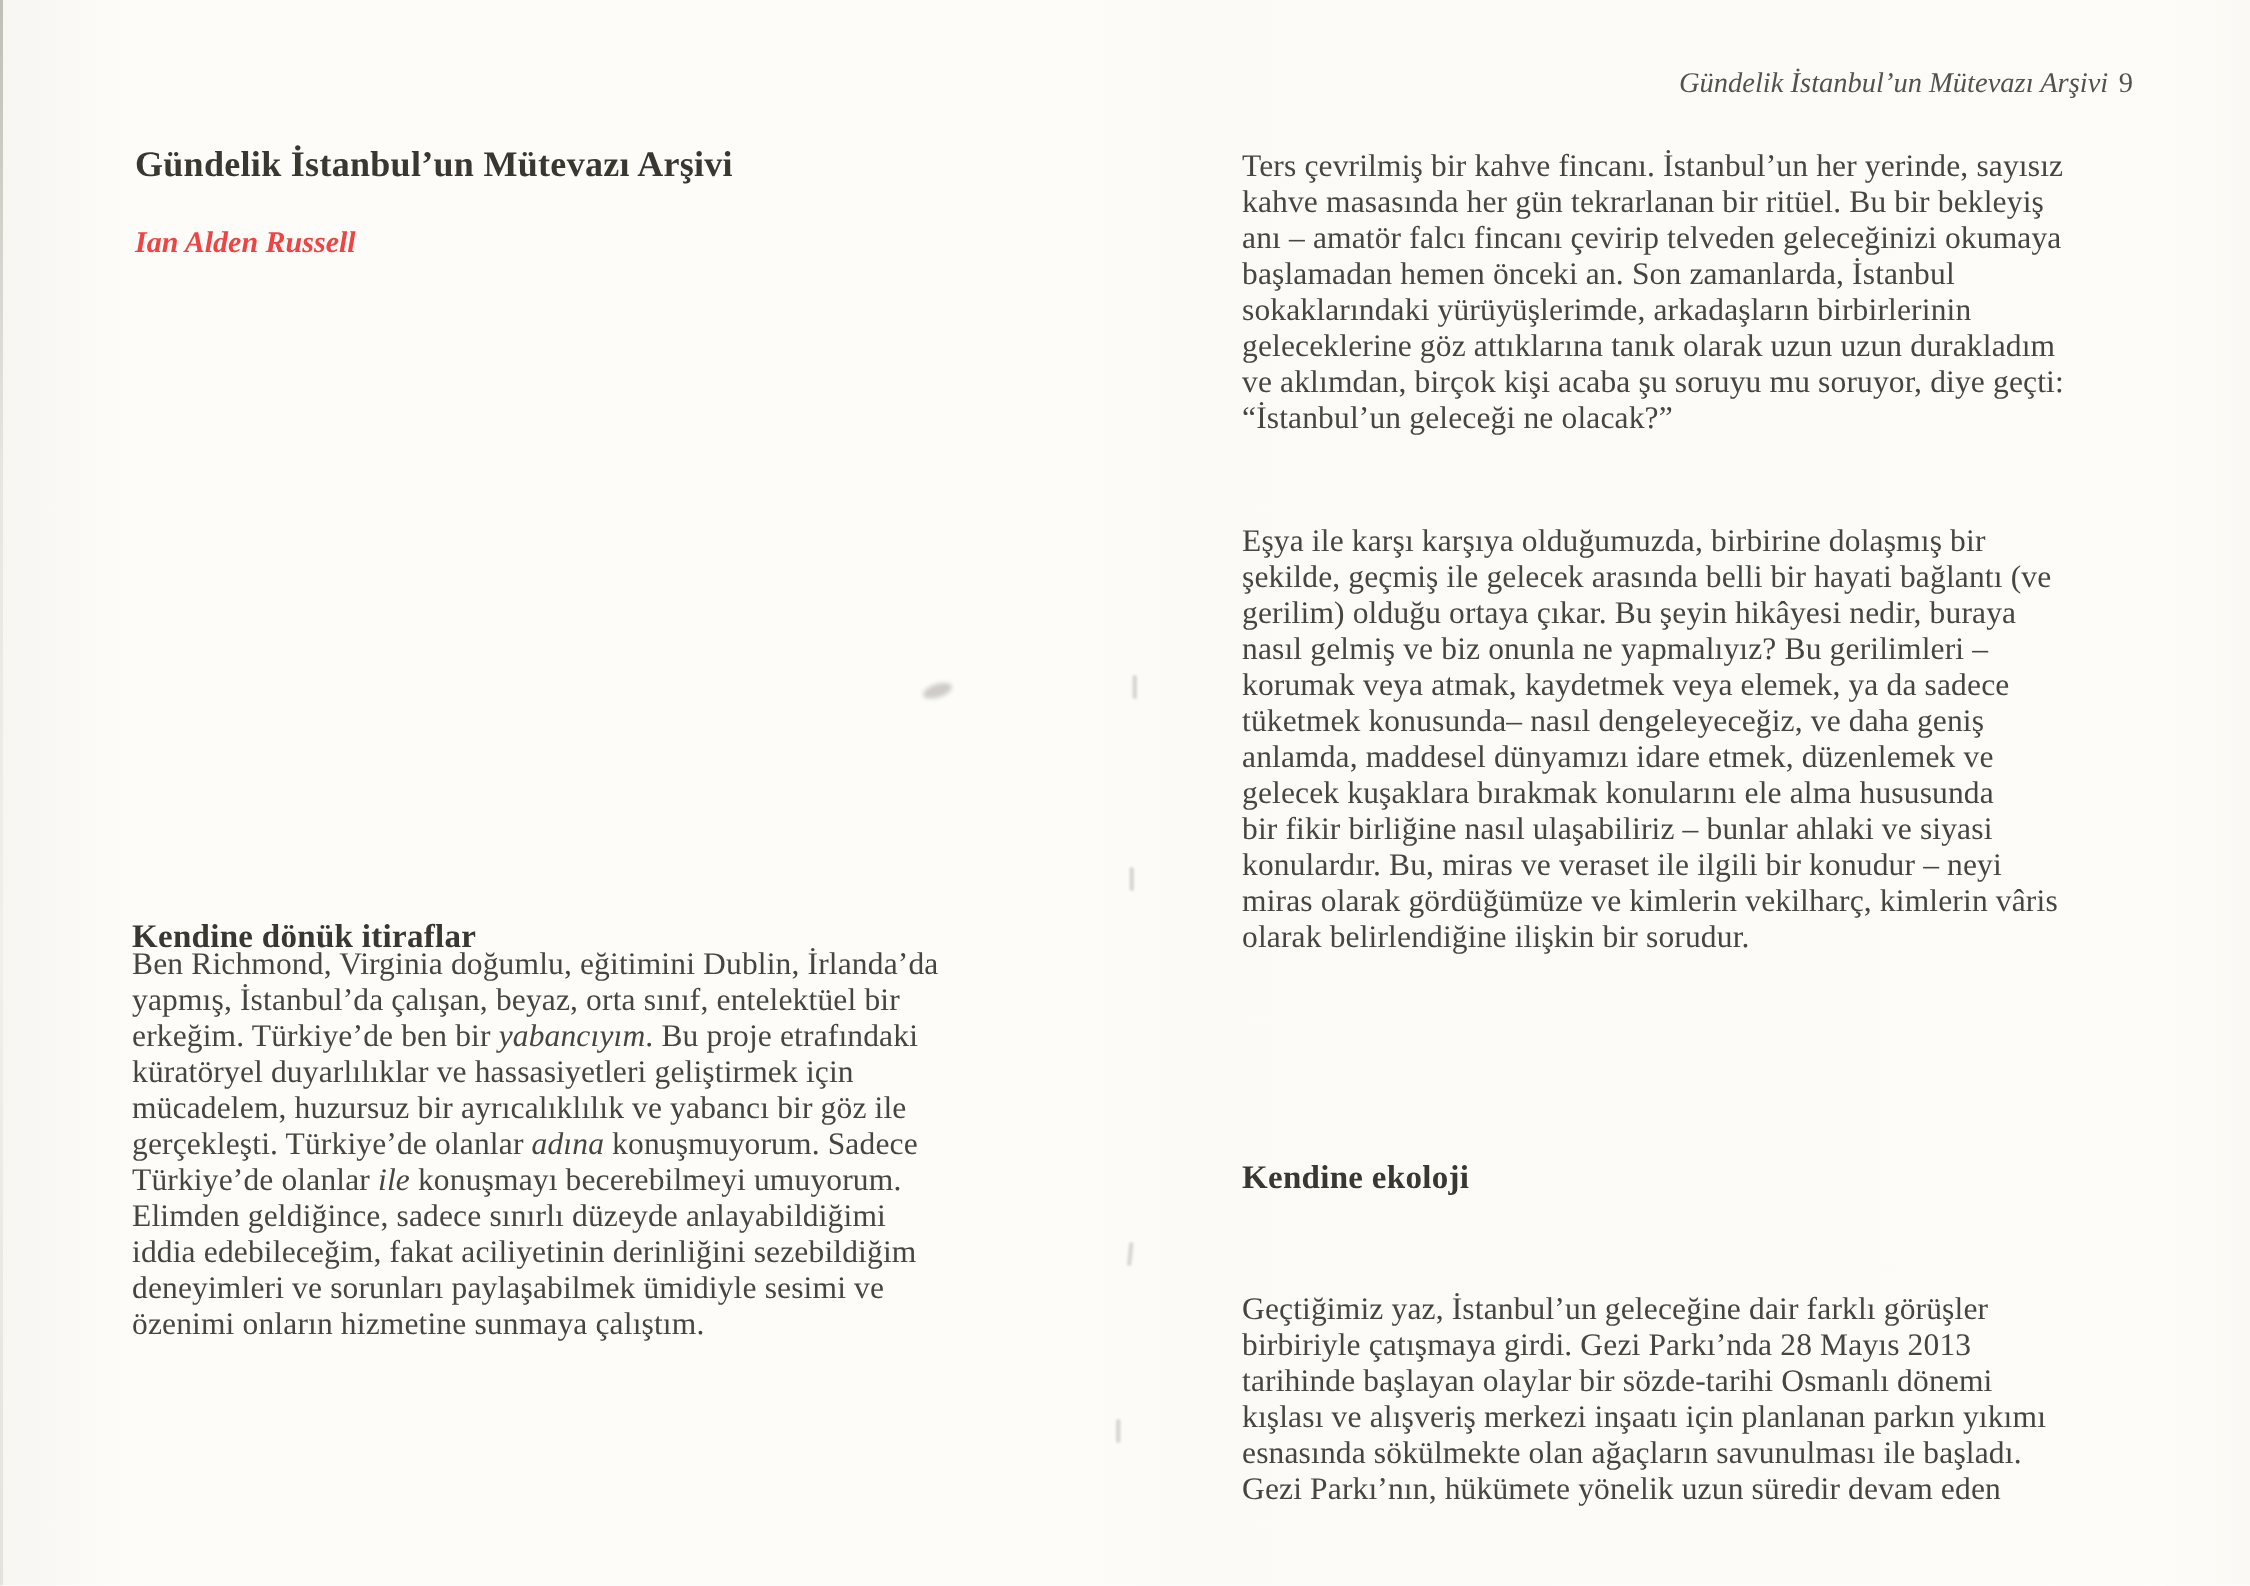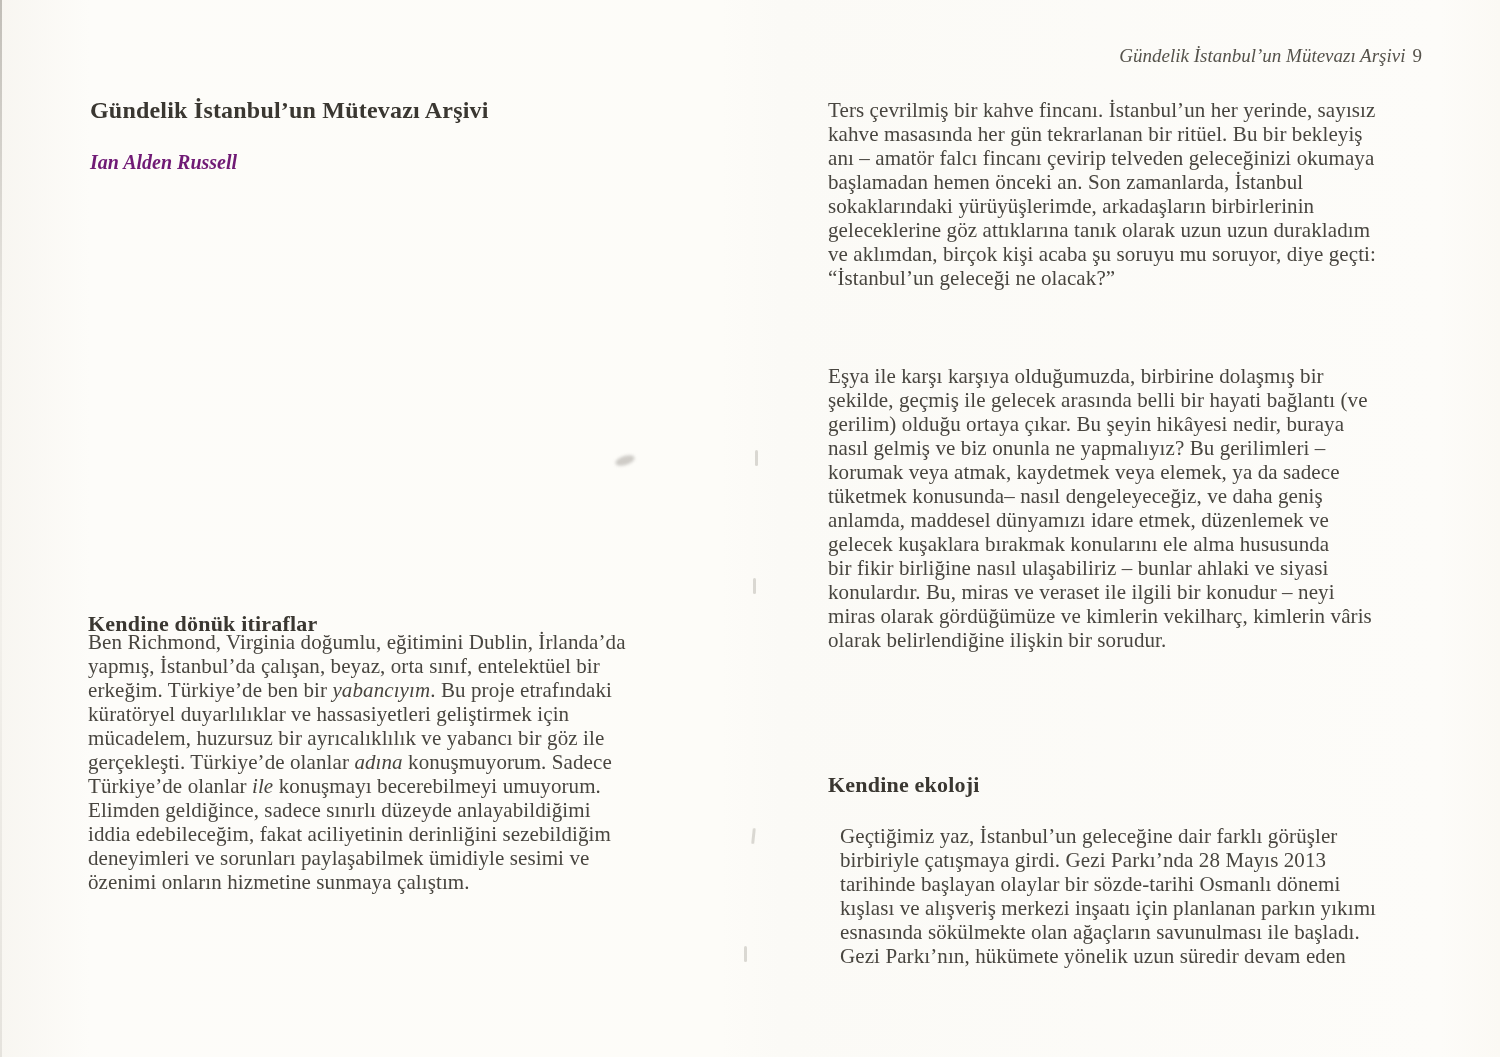--- a/index.html
+++ b/index.html
@@ -33,21 +33,21 @@
     letter-spacing: 0.2px;
     white-space: nowrap;
   }
   .author-name {
     position: absolute;
     left: 90px;
     top: 151px;
     font-size: 20px;
     font-weight: bold;
     font-style: italic;
-    color: #701a75;
+    color: #ef4444;
     white-space: nowrap;
   }
   .section-heading {
     font-size: 22px;
     font-weight: bold;
     color: #3a3731;
     letter-spacing: 0.2px;
     white-space: nowrap;
   }
   .heading-itiraflar {
@@ -64,22 +64,22 @@
   .body-par {
     position: absolute;
     font-size: 21px;
     line-height: 24px;
     letter-spacing: 0.1px;
     color: #48453f;
     white-space: nowrap;
   }
   .left-par   { left: 88px; top: 630px; width: 660px; }
   .right-par1 { left: 78px; top: 98px;  width: 660px; }
-  .right-par2 { left: 78px; top: 364px; width: 660px; }
-  .right-par3 { left: 78px; top: 824px; width: 660px; margin-left: 12px; }
+  .right-par2 { left: 78px; top: 348px; width: 660px; }
+  .right-par3 { left: 78px; top: 860px; width: 660px; }
 
   .running-header {
     position: absolute;
     left: 78px;
     top: 45px;
     width: 594px;
     text-align: right;
     font-size: 19px;
     font-style: italic;
     color: #55524b;

